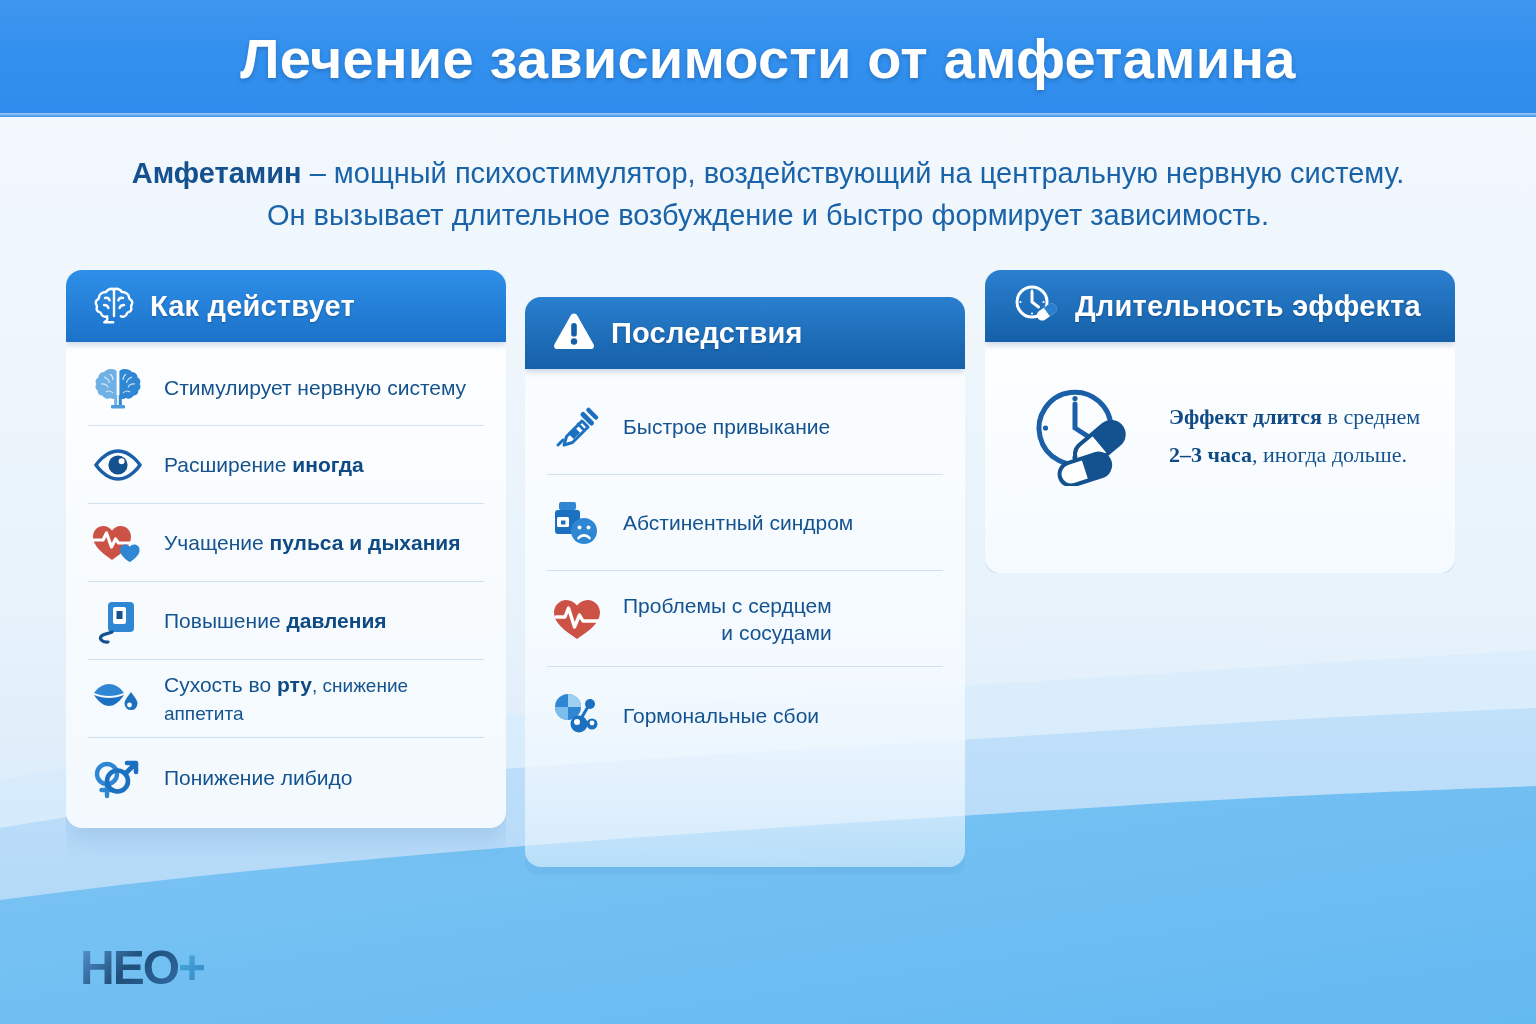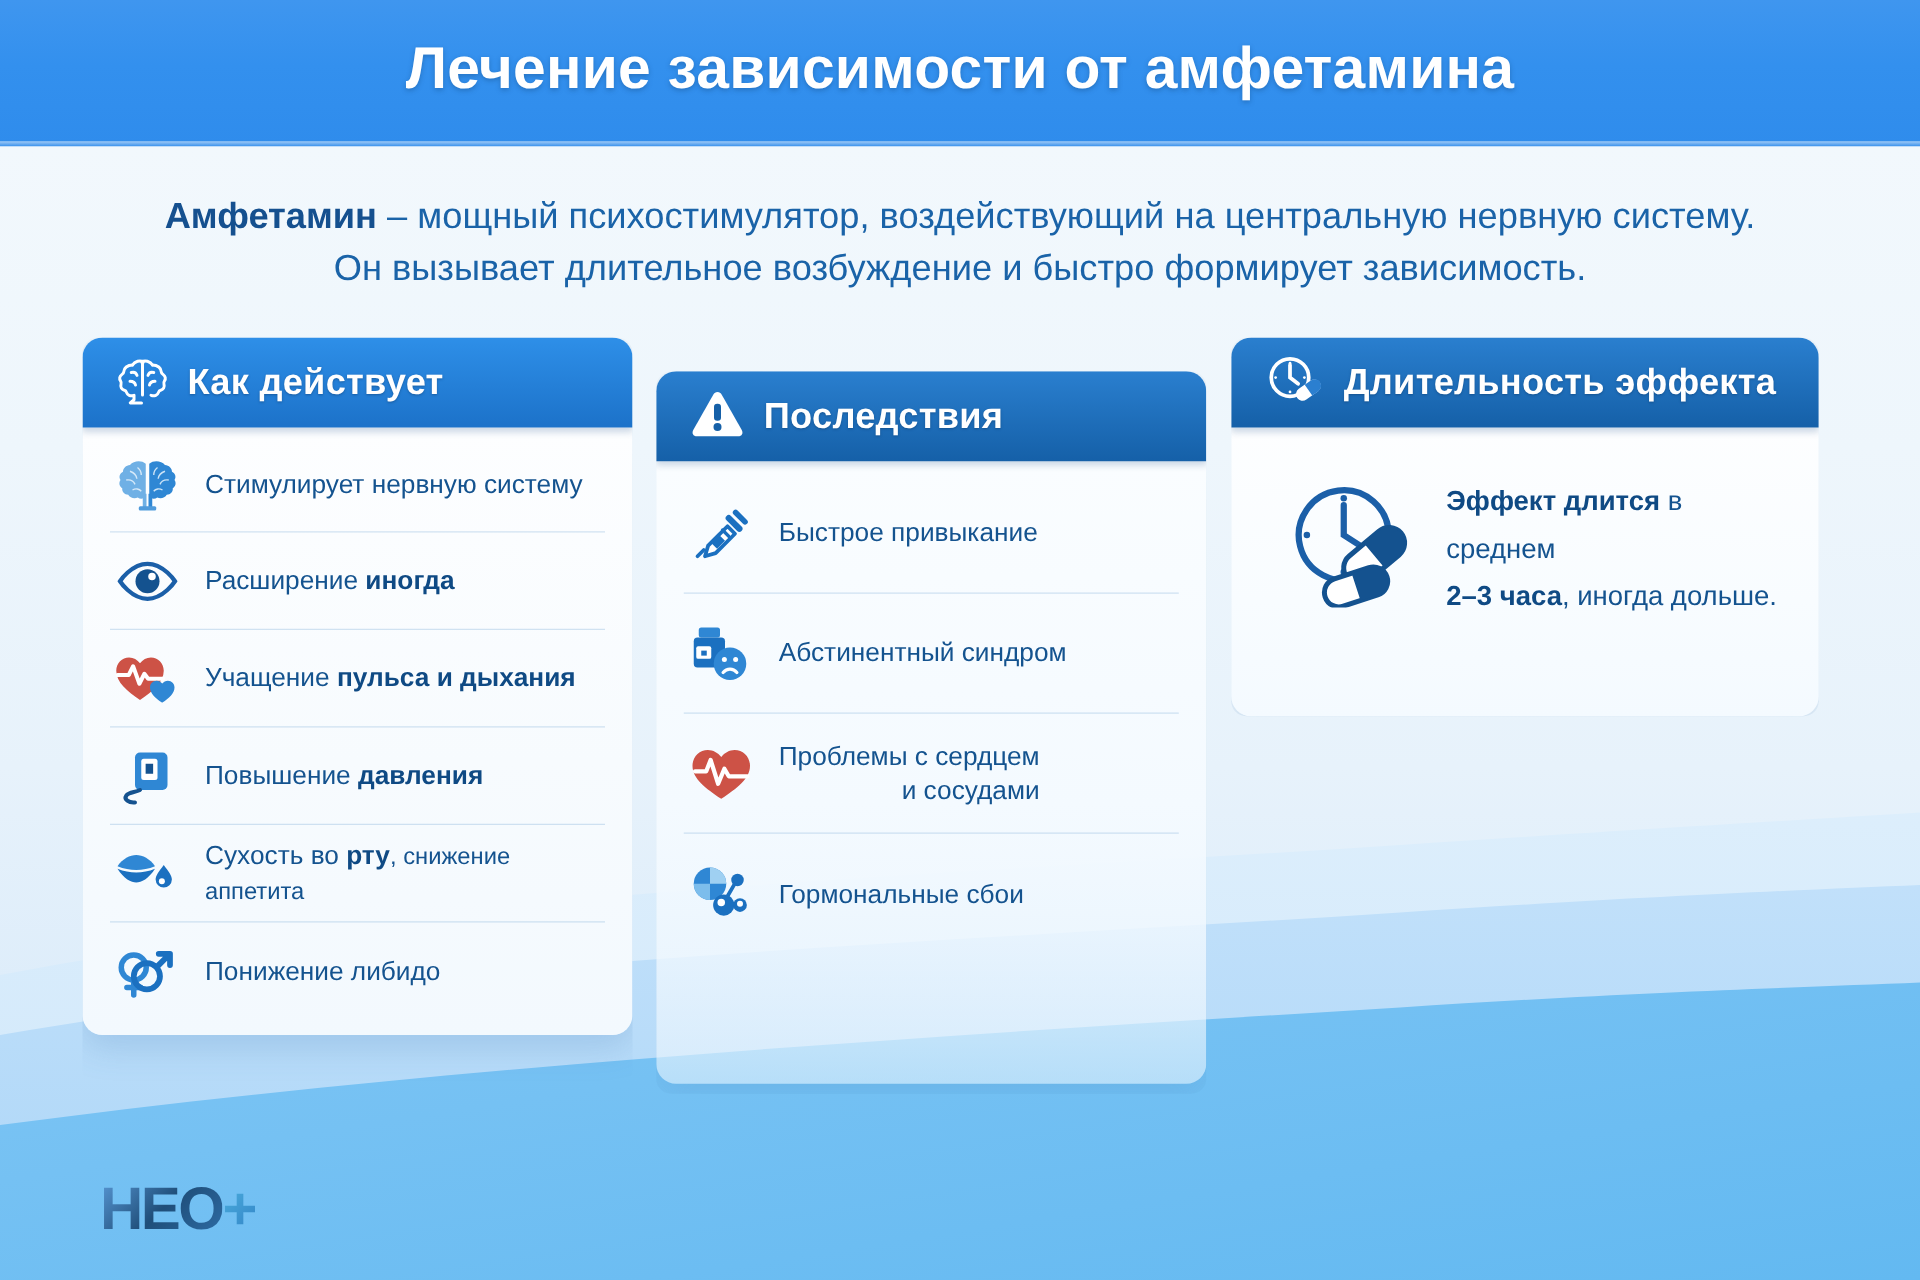--- a/index.html
+++ b/index.html
@@ -21,21 +21,21 @@
     background:linear-gradient(180deg,#3f96ef 0%,#3390ee 45%,#2f8cec 100%);
   }
   .topband:after{
     content:"";position:absolute;left:0;bottom:0;width:100%;height:4px;
     background:linear-gradient(180deg,rgba(255,255,255,.55),rgba(255,255,255,.05));
   }
 
   
   .title{
     position:absolute;left:0;top:26px;width:1536px;text-align:center;
-    font-size:47px;font-weight:bold;color:#ffffff;letter-spacing:.2px;
+    font-size:56px;font-weight:bold;color:#ffffff;letter-spacing:.2px;
     text-shadow:0 2px 4px rgba(13,61,110,.35);
   }
 
   
   .intro{
     position:absolute;left:128px;top:152px;width:1280px;text-align:center;
     color:#1a63a8;font-size:29px;line-height:42px;
   }
   .intro b{color:#15508f;font-weight:bold;}
 
@@ -102,21 +102,21 @@
   .row .lbl .sm{font-size:19px;}
 
   #card-how .rows{padding-top:8px;}
   #card-how .row{height:78px;}
   #card-how .row.r1{height:76px;}
 
   #card-eff .rows{padding:10px 22px 0 22px;text-align:right;}
   #card-eff .row{height:96px;}
 
   
-  .dur-inner{display:flex;gap:20px;padding:40px 30px 0 44px;}
+  .dur-inner{display:flex;align-items:center;gap:32px;padding:40px 30px 0 44px;font-family:Liberation Serif, serif;}
   .dur-text{color:#14538f;font-size:22px;line-height:38px;}
   .dur-text b{font-weight:bold;color:#0f4a84;}
 
   
   .logo{
     position:absolute;left:80px;top:940px;
     font-size:48px;font-weight:bold;letter-spacing:-2px;
     color:#2f79c7;
     font-family:"Liberation Sans","DejaVu Sans",sans-serif;
     text-align:center;

